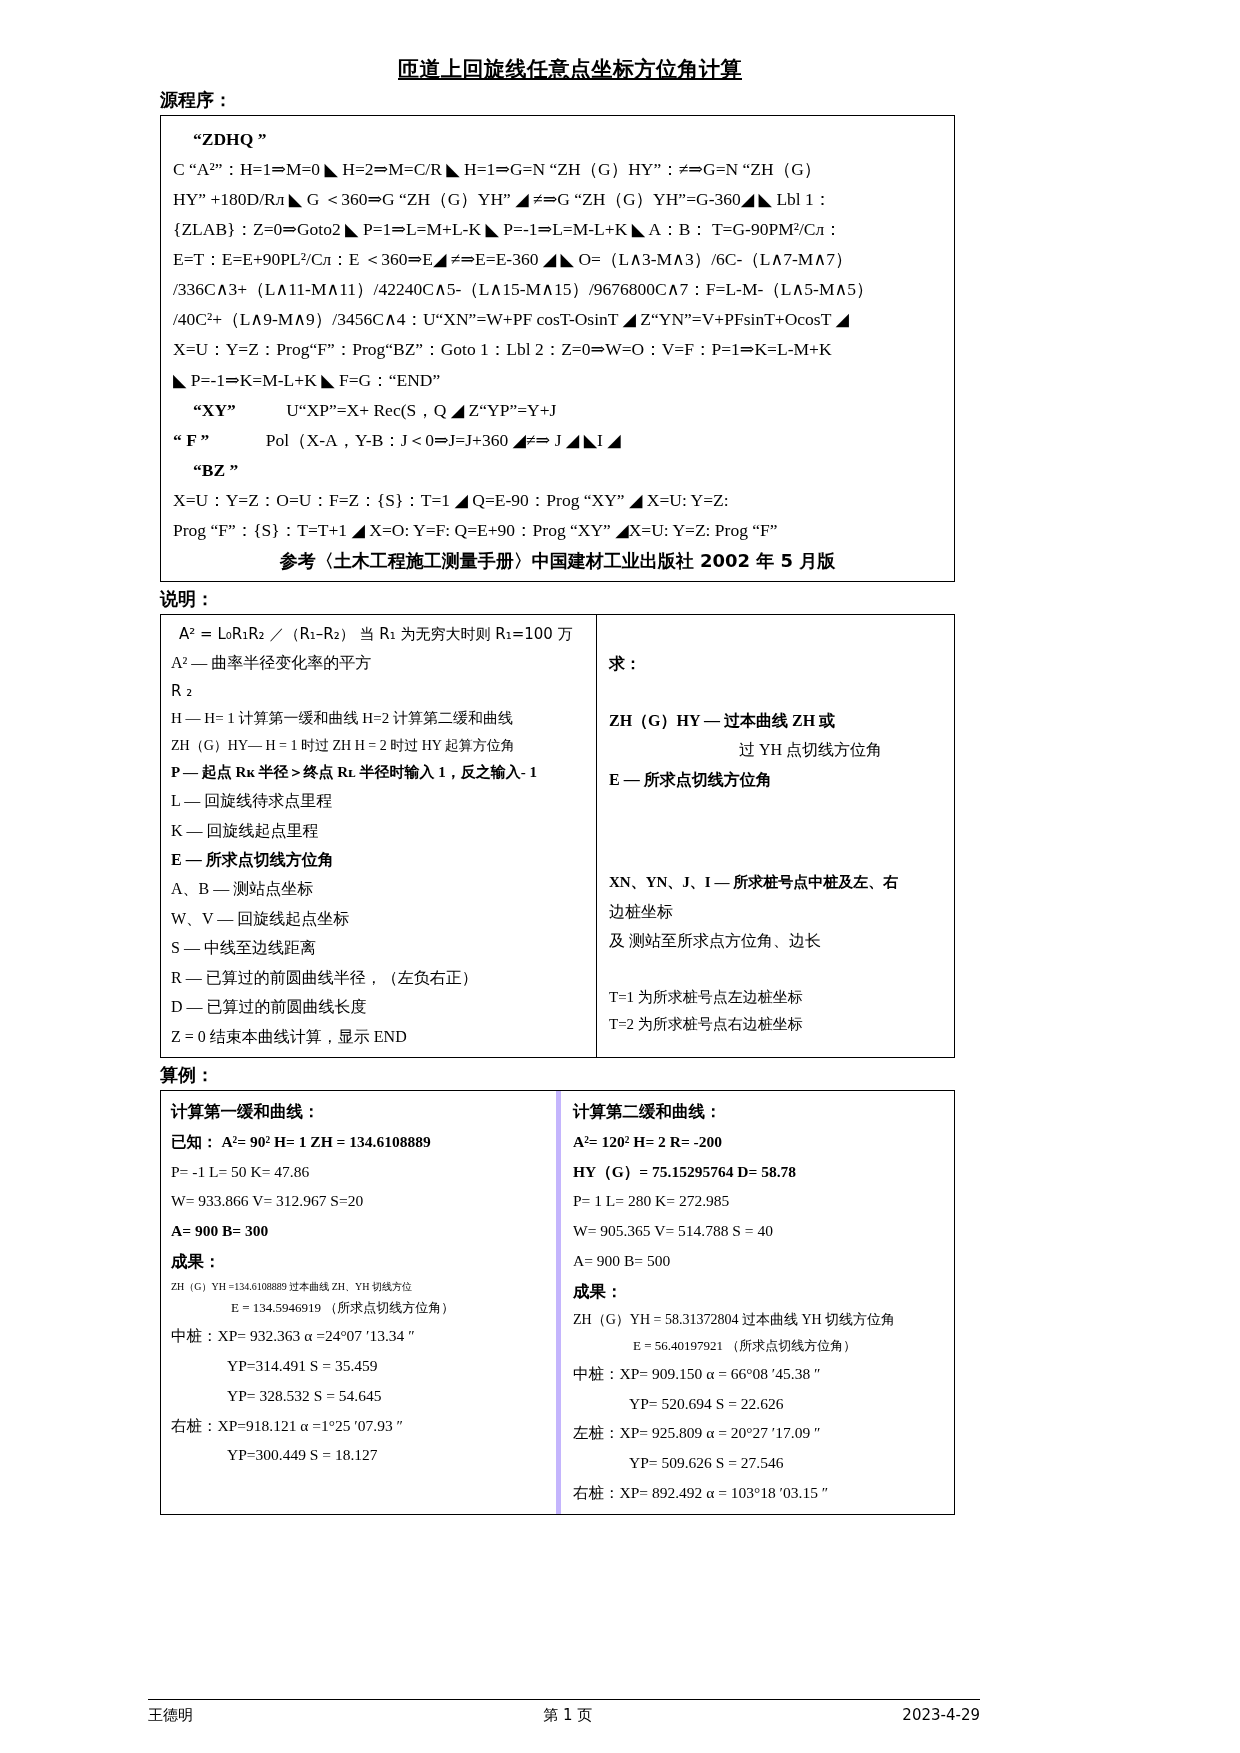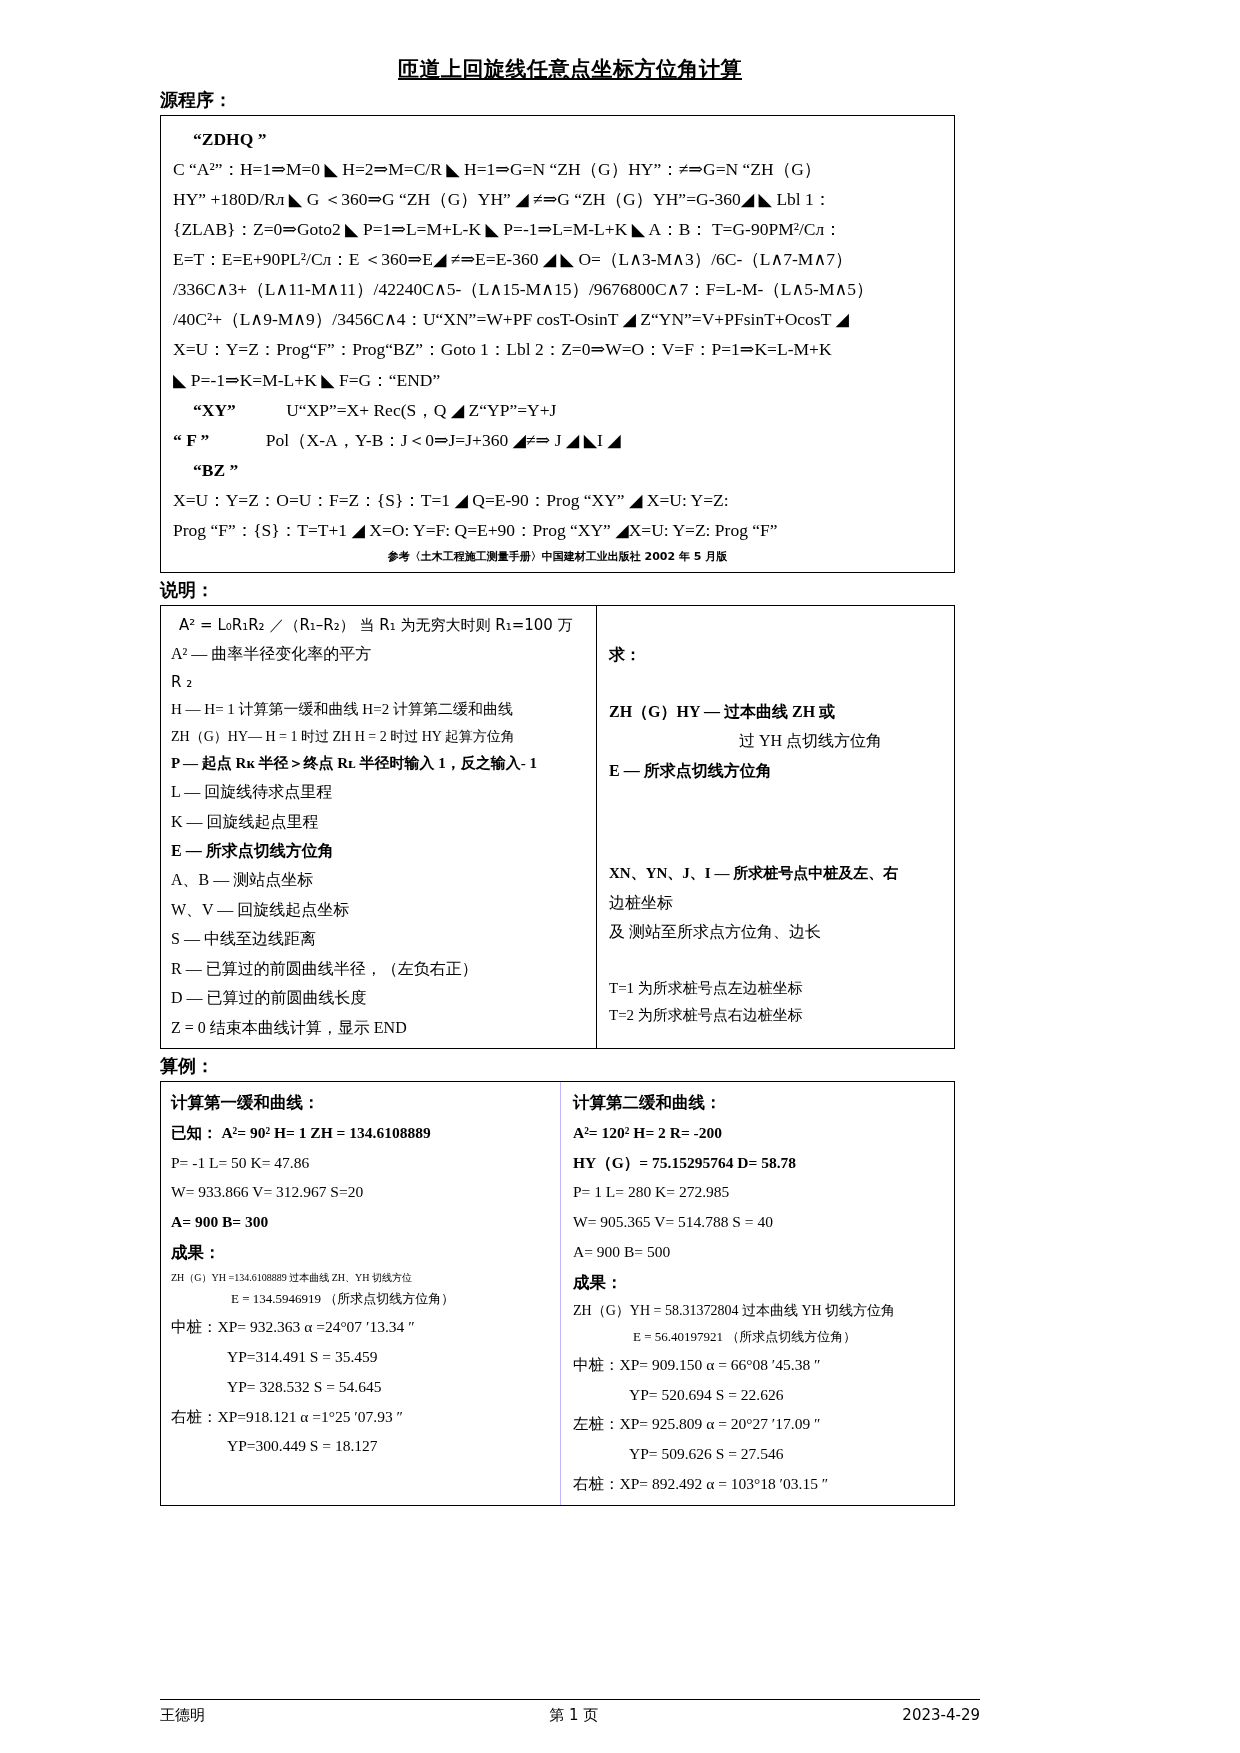--- a/index.html
+++ b/index.html
@@ -56,21 +56,21 @@
   }
   .code-line.head {
     font-weight: bold;
     padding-left: 20px;
     font-size: 17.5px;
   }
   .ref-line {
     text-align: center;
     font-family: "DejaVu Sans", "Liberation Sans", sans-serif;
     font-weight: bold;
-    font-size: 11px;
+    font-size: 18px;
     margin-top: 4px;
     padding-bottom: 2px;
   }
   
   .two-col {
     display: flex;
     width: 795px;
     border: 1px solid #000;
   }
   .col-left {
@@ -92,21 +92,21 @@
   .spacer { height: 28px; }
   .indent-lg { padding-left: 130px; }
   
   .ex-two-col {
     display: flex;
     width: 795px;
     border: 1px solid #000;
   }
   .ex-left {
     width: 400px;
-    border-right: 1px solid #c4b5fd;
+    border-right: 5px solid #c4b5fd;
     padding: 5px 6px 6px 10px;
   }
   .ex-right {
     flex: 1;
     padding: 5px 6px 6px 12px;
   }
   .ex-head {
     font-family: "DejaVu Sans", "Liberation Sans", sans-serif;
     font-weight: bold;
     font-size: 16.5px;
@@ -115,21 +115,21 @@
   }
   .ex-line {
     font-size: 15.5px;
     line-height: 1.92;
     white-space: nowrap;
   }
   .ex-line.small { font-size: 13px; }
   
   .footer {
     position: absolute;
-    left: 160px;
+    left: 148px;
     right: 160px;
     bottom: 28px;
     border-top: 1px solid #000;
     padding-top: 6px;
     display: flex;
     justify-content: space-between;
     font-family: "DejaVu Sans", "Liberation Sans", sans-serif;
     font-size: 15px;
   }
   .footer .mid { margin-left: 40px; }

